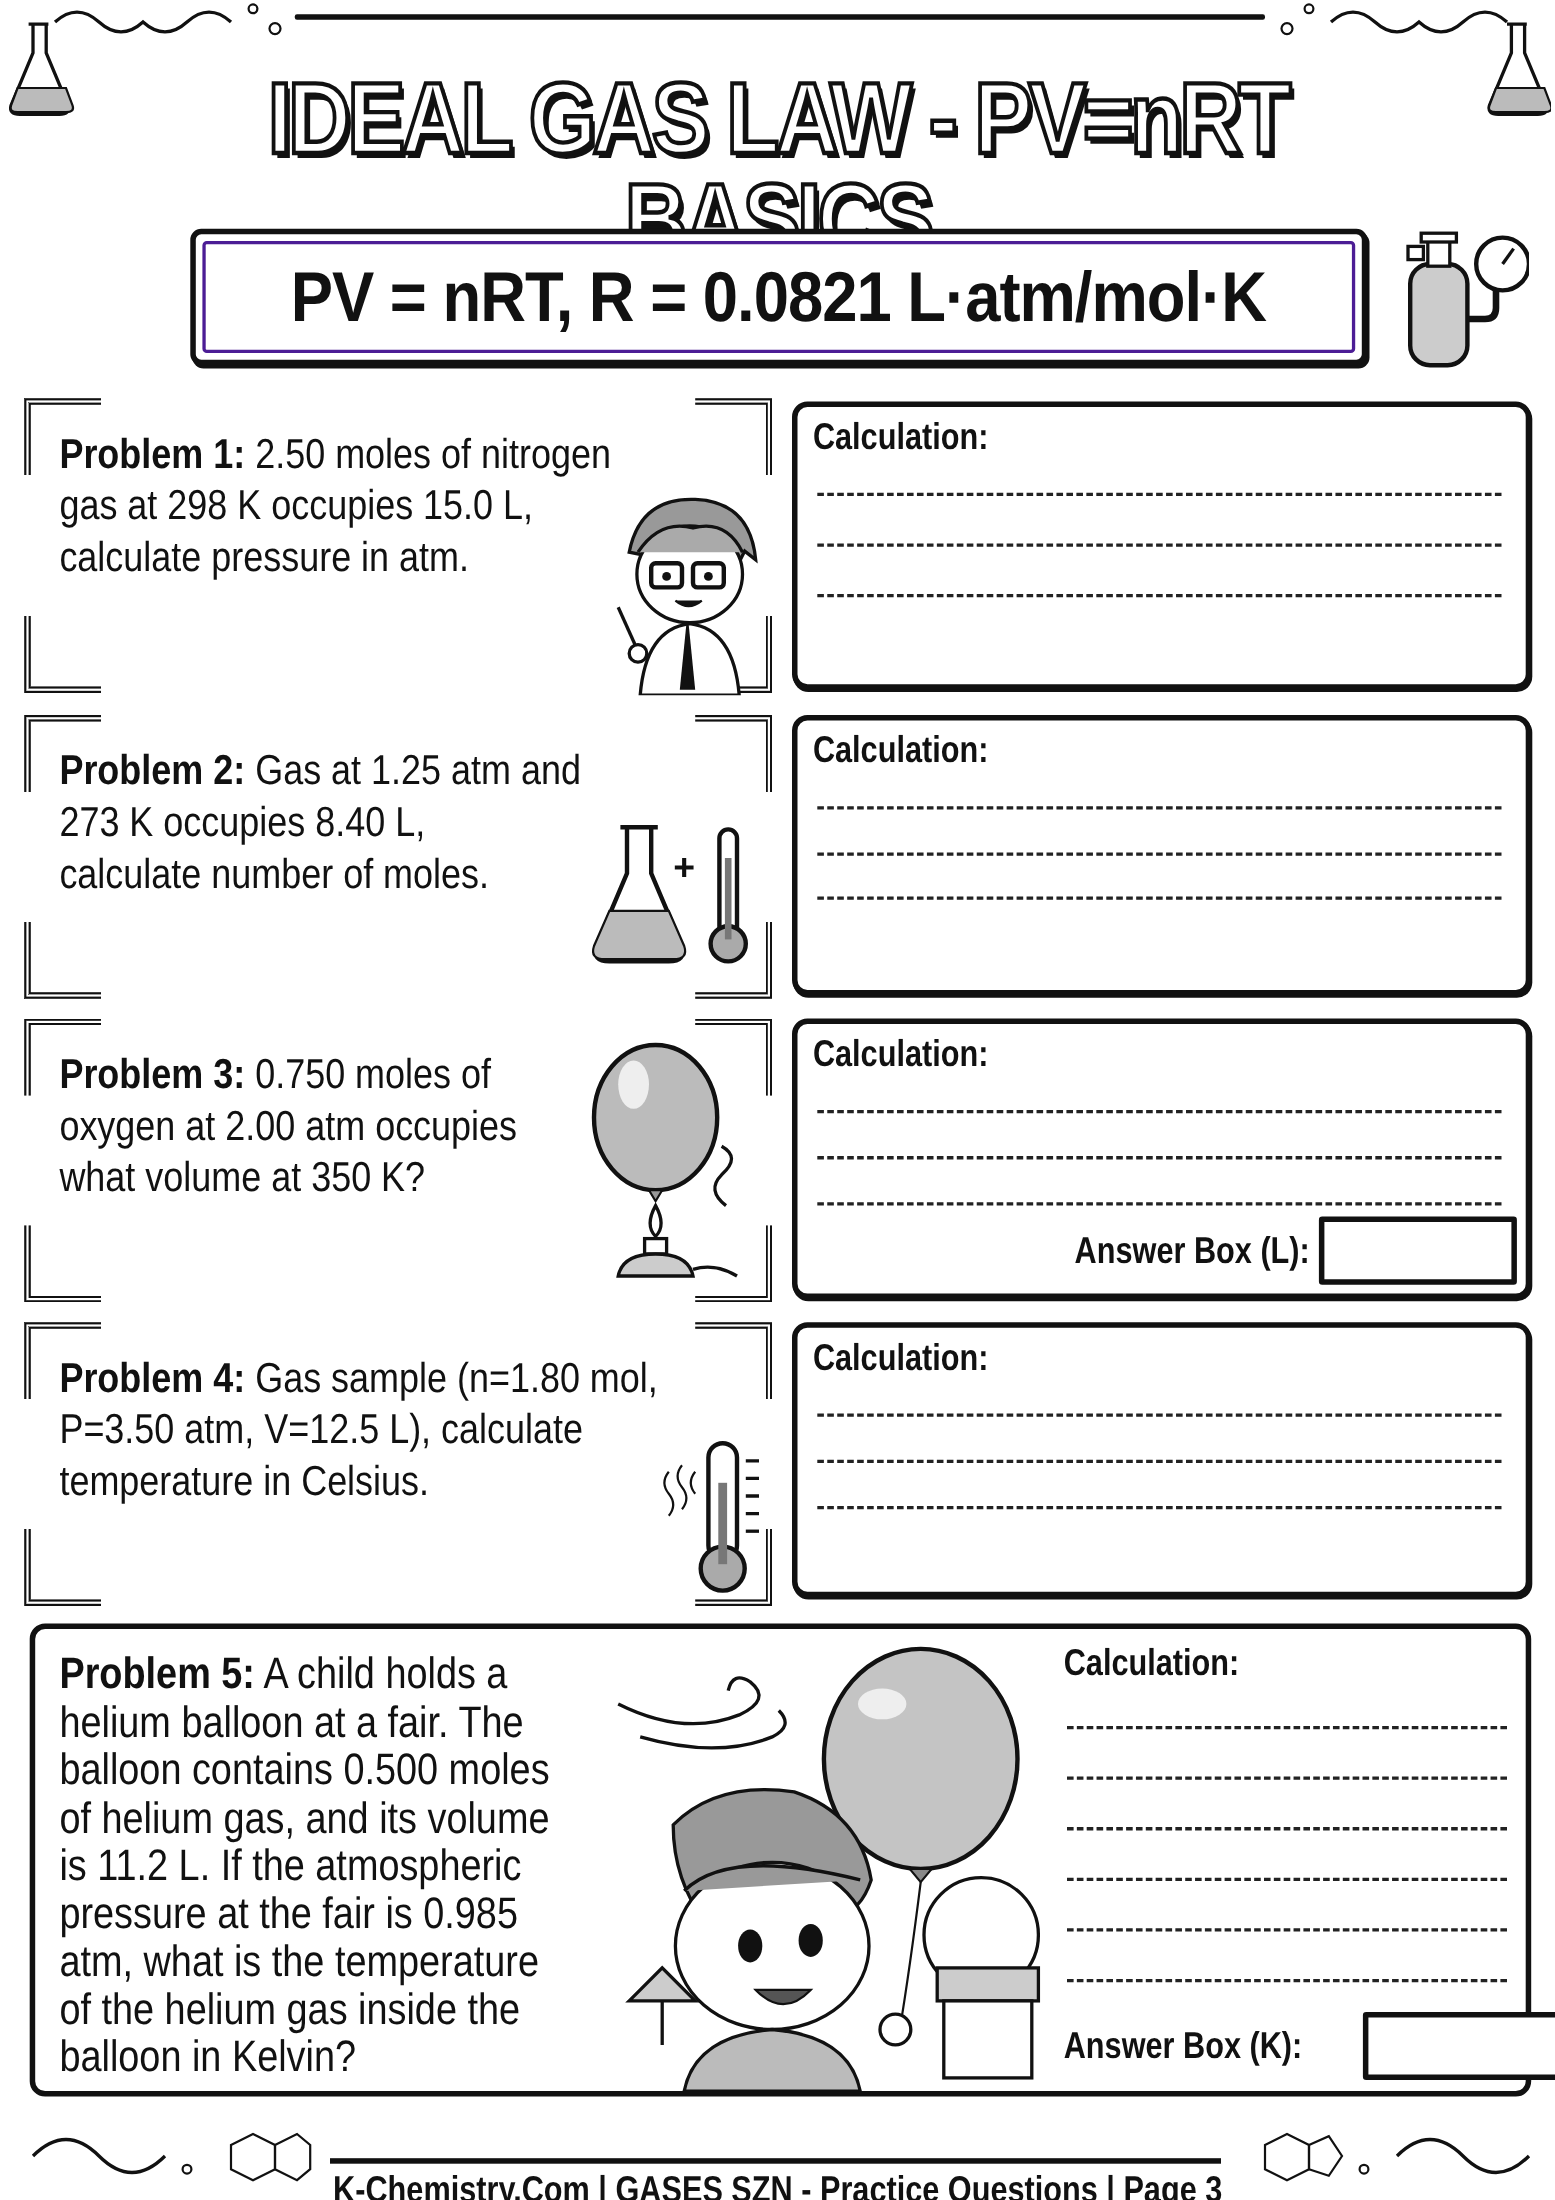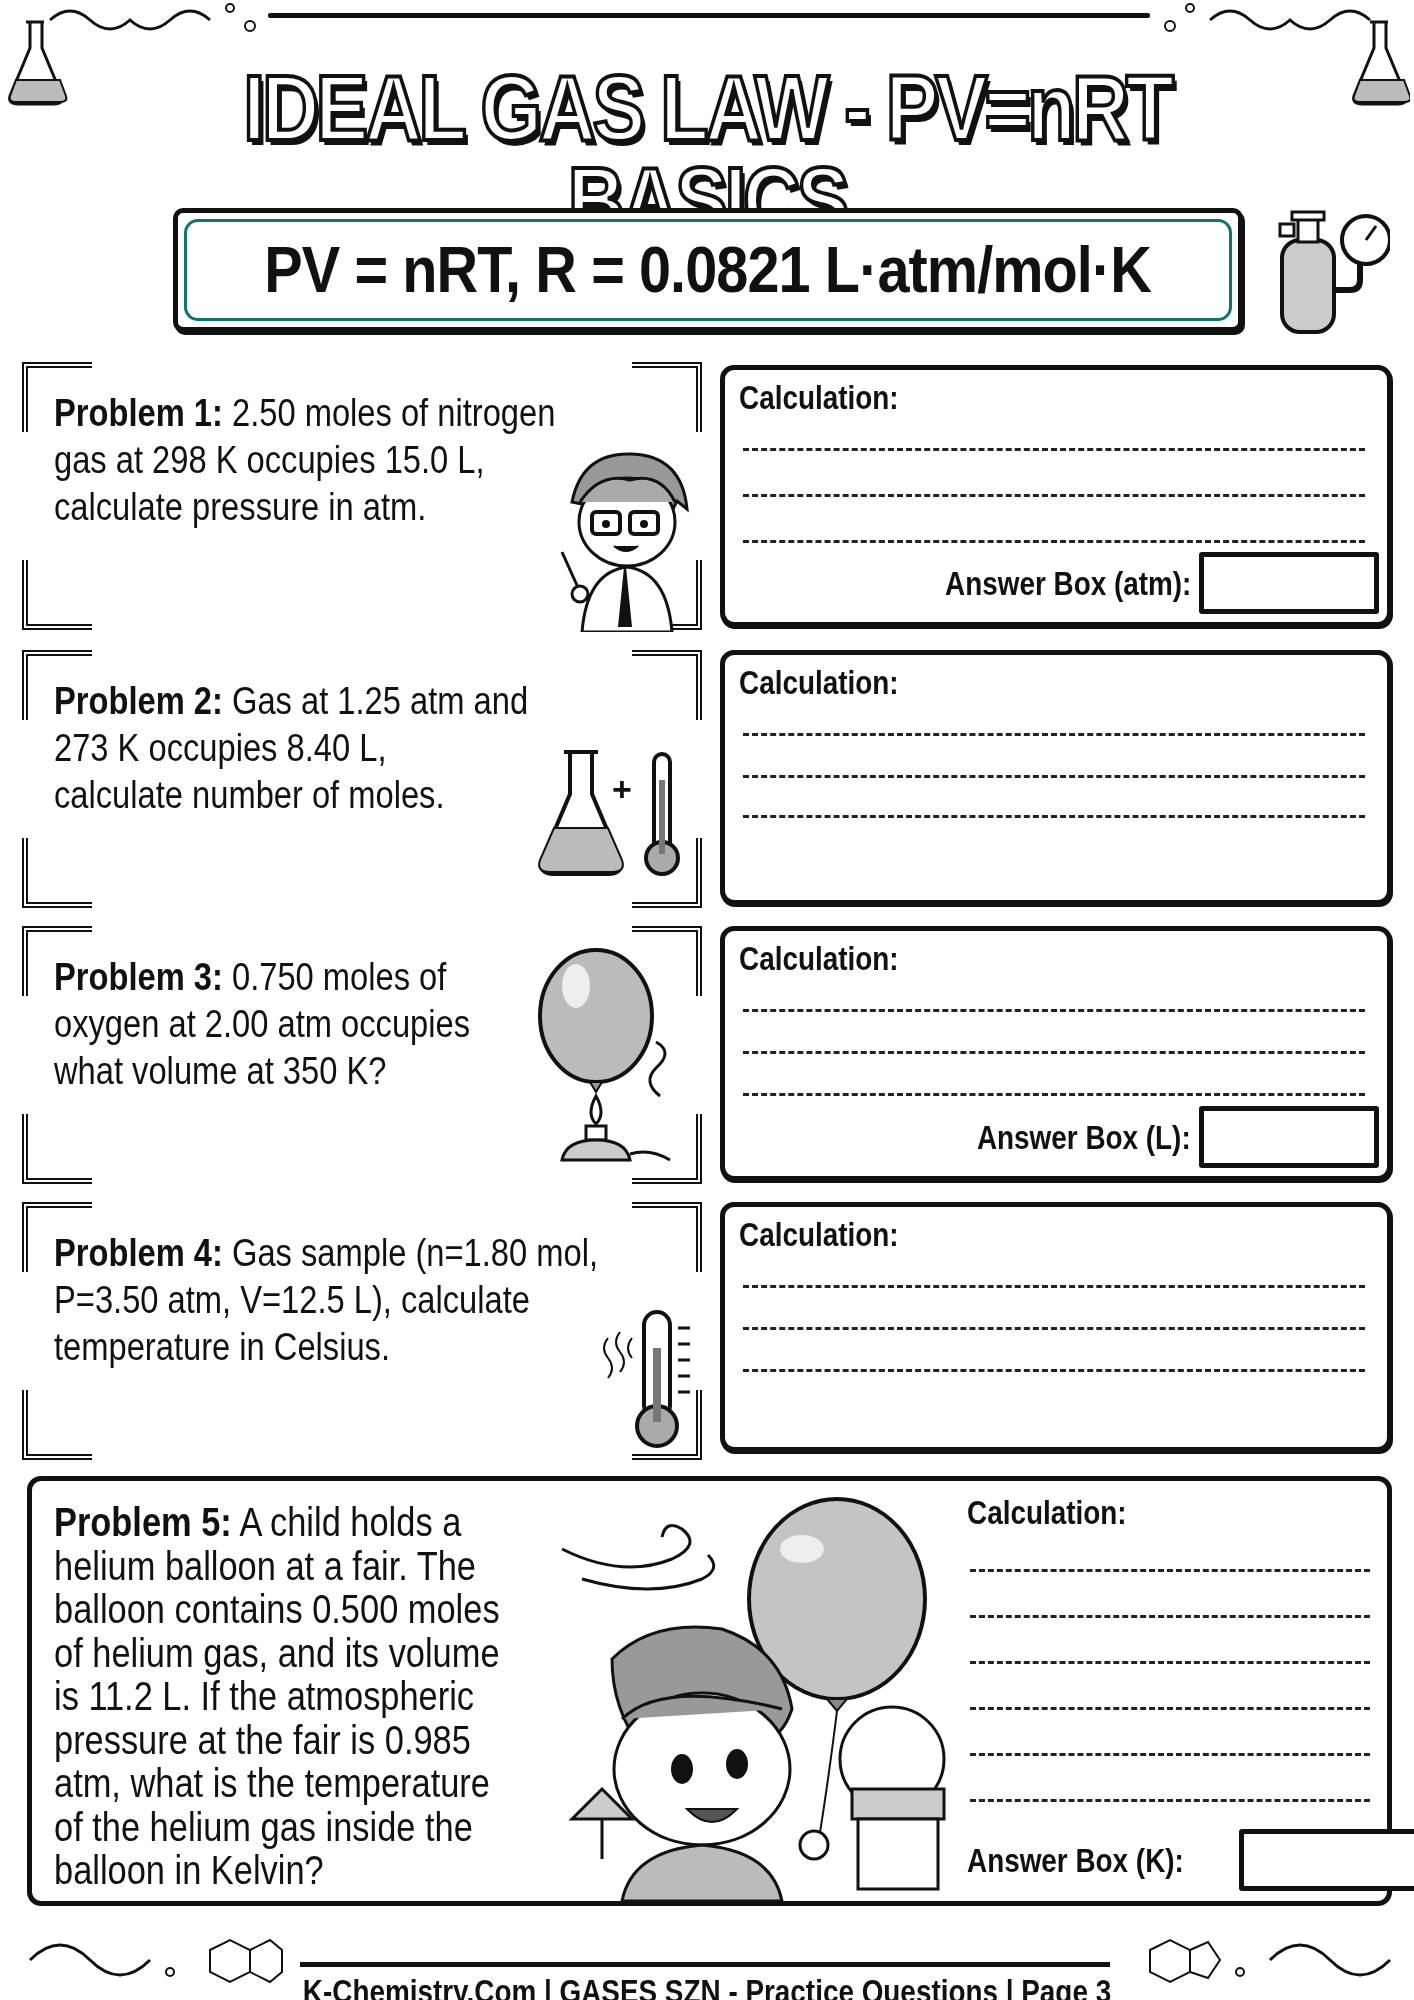--- a/index.html
+++ b/index.html
@@ -17,21 +17,21 @@
     text-shadow: 4px 5px 0 #111;
     line-height: 1;
   }
   .formula-box {
     position: absolute; left: 173px; top: 208px; width: 1070px; height: 124px;
     border: 5px solid #111; border-radius: 10px; background: #fff;
     box-shadow: 2px 3px 0 #111;
   }
   .formula-inner {
     position: absolute; left: 6px; top: 6px; right: 6px; bottom: 6px;
-    border: 3px solid #0f766e; border-radius: 14px;
+    border: 3px solid #4c1d95; border-radius: 4px;
     display: flex; align-items: center; justify-content: center;
   }
   .formula-text { font-weight: 700; font-size: 64px; letter-spacing: -1px; transform: scaleX(0.9); white-space: nowrap; }
 
   
   .prob {
     position: absolute; left: 22px; width: 680px;
   }
   .corner { position: absolute; width: 70px; height: 70px; }
   .corner.tl { left: 0; top: 0; border-left: 6px double #111; border-top: 6px double #111; }
@@ -158,24 +158,20 @@
       <line x1="20" y1="110" x2="38" y2="150" stroke="#111" stroke-width="3"></line>
       <circle cx="38" cy="152" r="8" fill="#fff" stroke="#111" stroke-width="3"></circle>
     </svg>
   </div>
 </div>
 <div class="calc" style="top:365px;height:262px;">
   <div class="calc-label">Calculation:</div>
   <div class="dash" style="top:78px;"></div>
   <div class="dash" style="top:124px;"></div>
   <div class="dash" style="top:170px;"></div>
-  <div class="ans-row">
-    <div class="ans-label">Answer Box (atm):</div>
-    <div class="ans-box"></div>
-  </div>
 </div>
 
 <div class="prob" style="top:650px;height:258px;">
   <div class="corner tl"></div>
     <div class="corner tr"></div>
     <div class="corner bl"></div>
     <div class="corner br"></div>
   <div class="prob-text">
     <b>Problem 2:</b>
     <span>Gas at 1.25 atm and</span><br>

